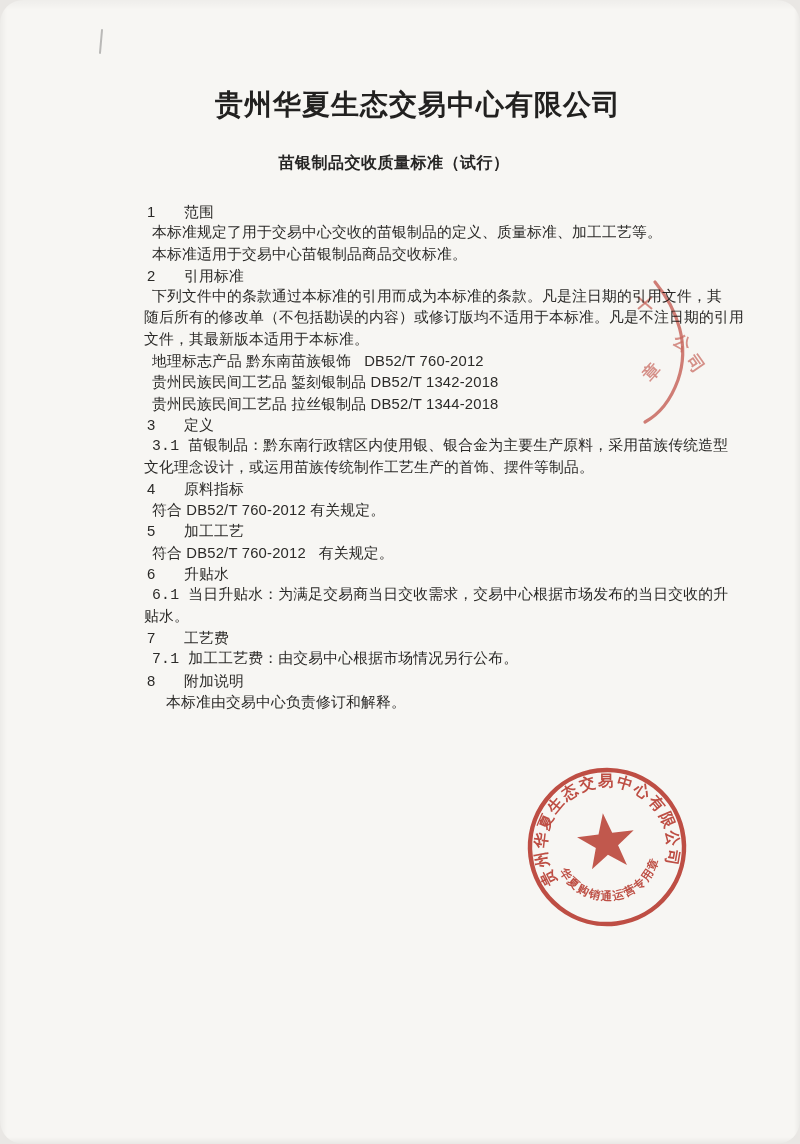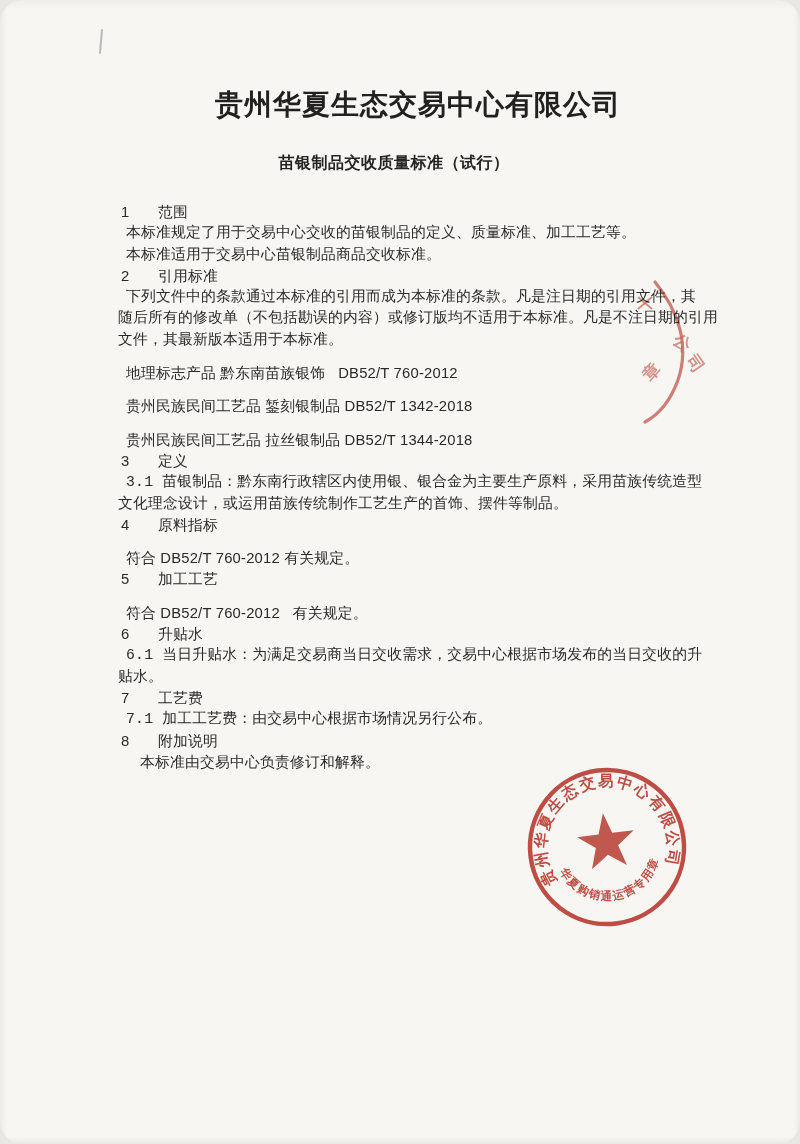--- a/index.html
+++ b/index.html
@@ -23,30 +23,30 @@
     text-align:center;transform:translateX(18px);
     font-family:"Liberation Serif","DejaVu Serif",serif;
     font-size:28px;font-weight:700;letter-spacing:1px;color:#222120;
   }
   .subtitle{
     position:absolute;top:153px;left:0;width:100%;
     text-align:center;transform:translateX(-6px);
     font-size:16px;font-weight:700;letter-spacing:.5px;color:#262524;
   }
   .doc-body{
-    position:absolute;left:106px;top:202px;width:580px;
+    position:absolute;left:132px;top:202px;width:580px;
     font-size:14.8px;font-weight:500;letter-spacing:.2px;
     white-space:pre;color:#2b2a28;
   }
   .line{height:21.3px;line-height:21.3px;}
   .line--heading{padding-left:15px;}
   .line--heading .num{display:inline-block;min-width:37px;}
   .line--para{padding-left:12px;font-family:Liberation Mono, monospace;}
   .line--para-indent{padding-left:20px;font-family:Liberation Mono, monospace;}
-  .line--list{padding-left:20px;margin-top:12px;}
+  .line--list{padding-left:20px;}
   .line--final{padding-left:34px;}
   .date{
     position:absolute;left:497px;top:851px;
     font-size:17px;font-weight:600;letter-spacing:.5px;color:#2f2d2b;
   }
   .seal-main{
     position:absolute;left:521px;top:761px;
     transform:rotate(-7deg);
     mix-blend-mode:multiply;opacity:.92;
   }

